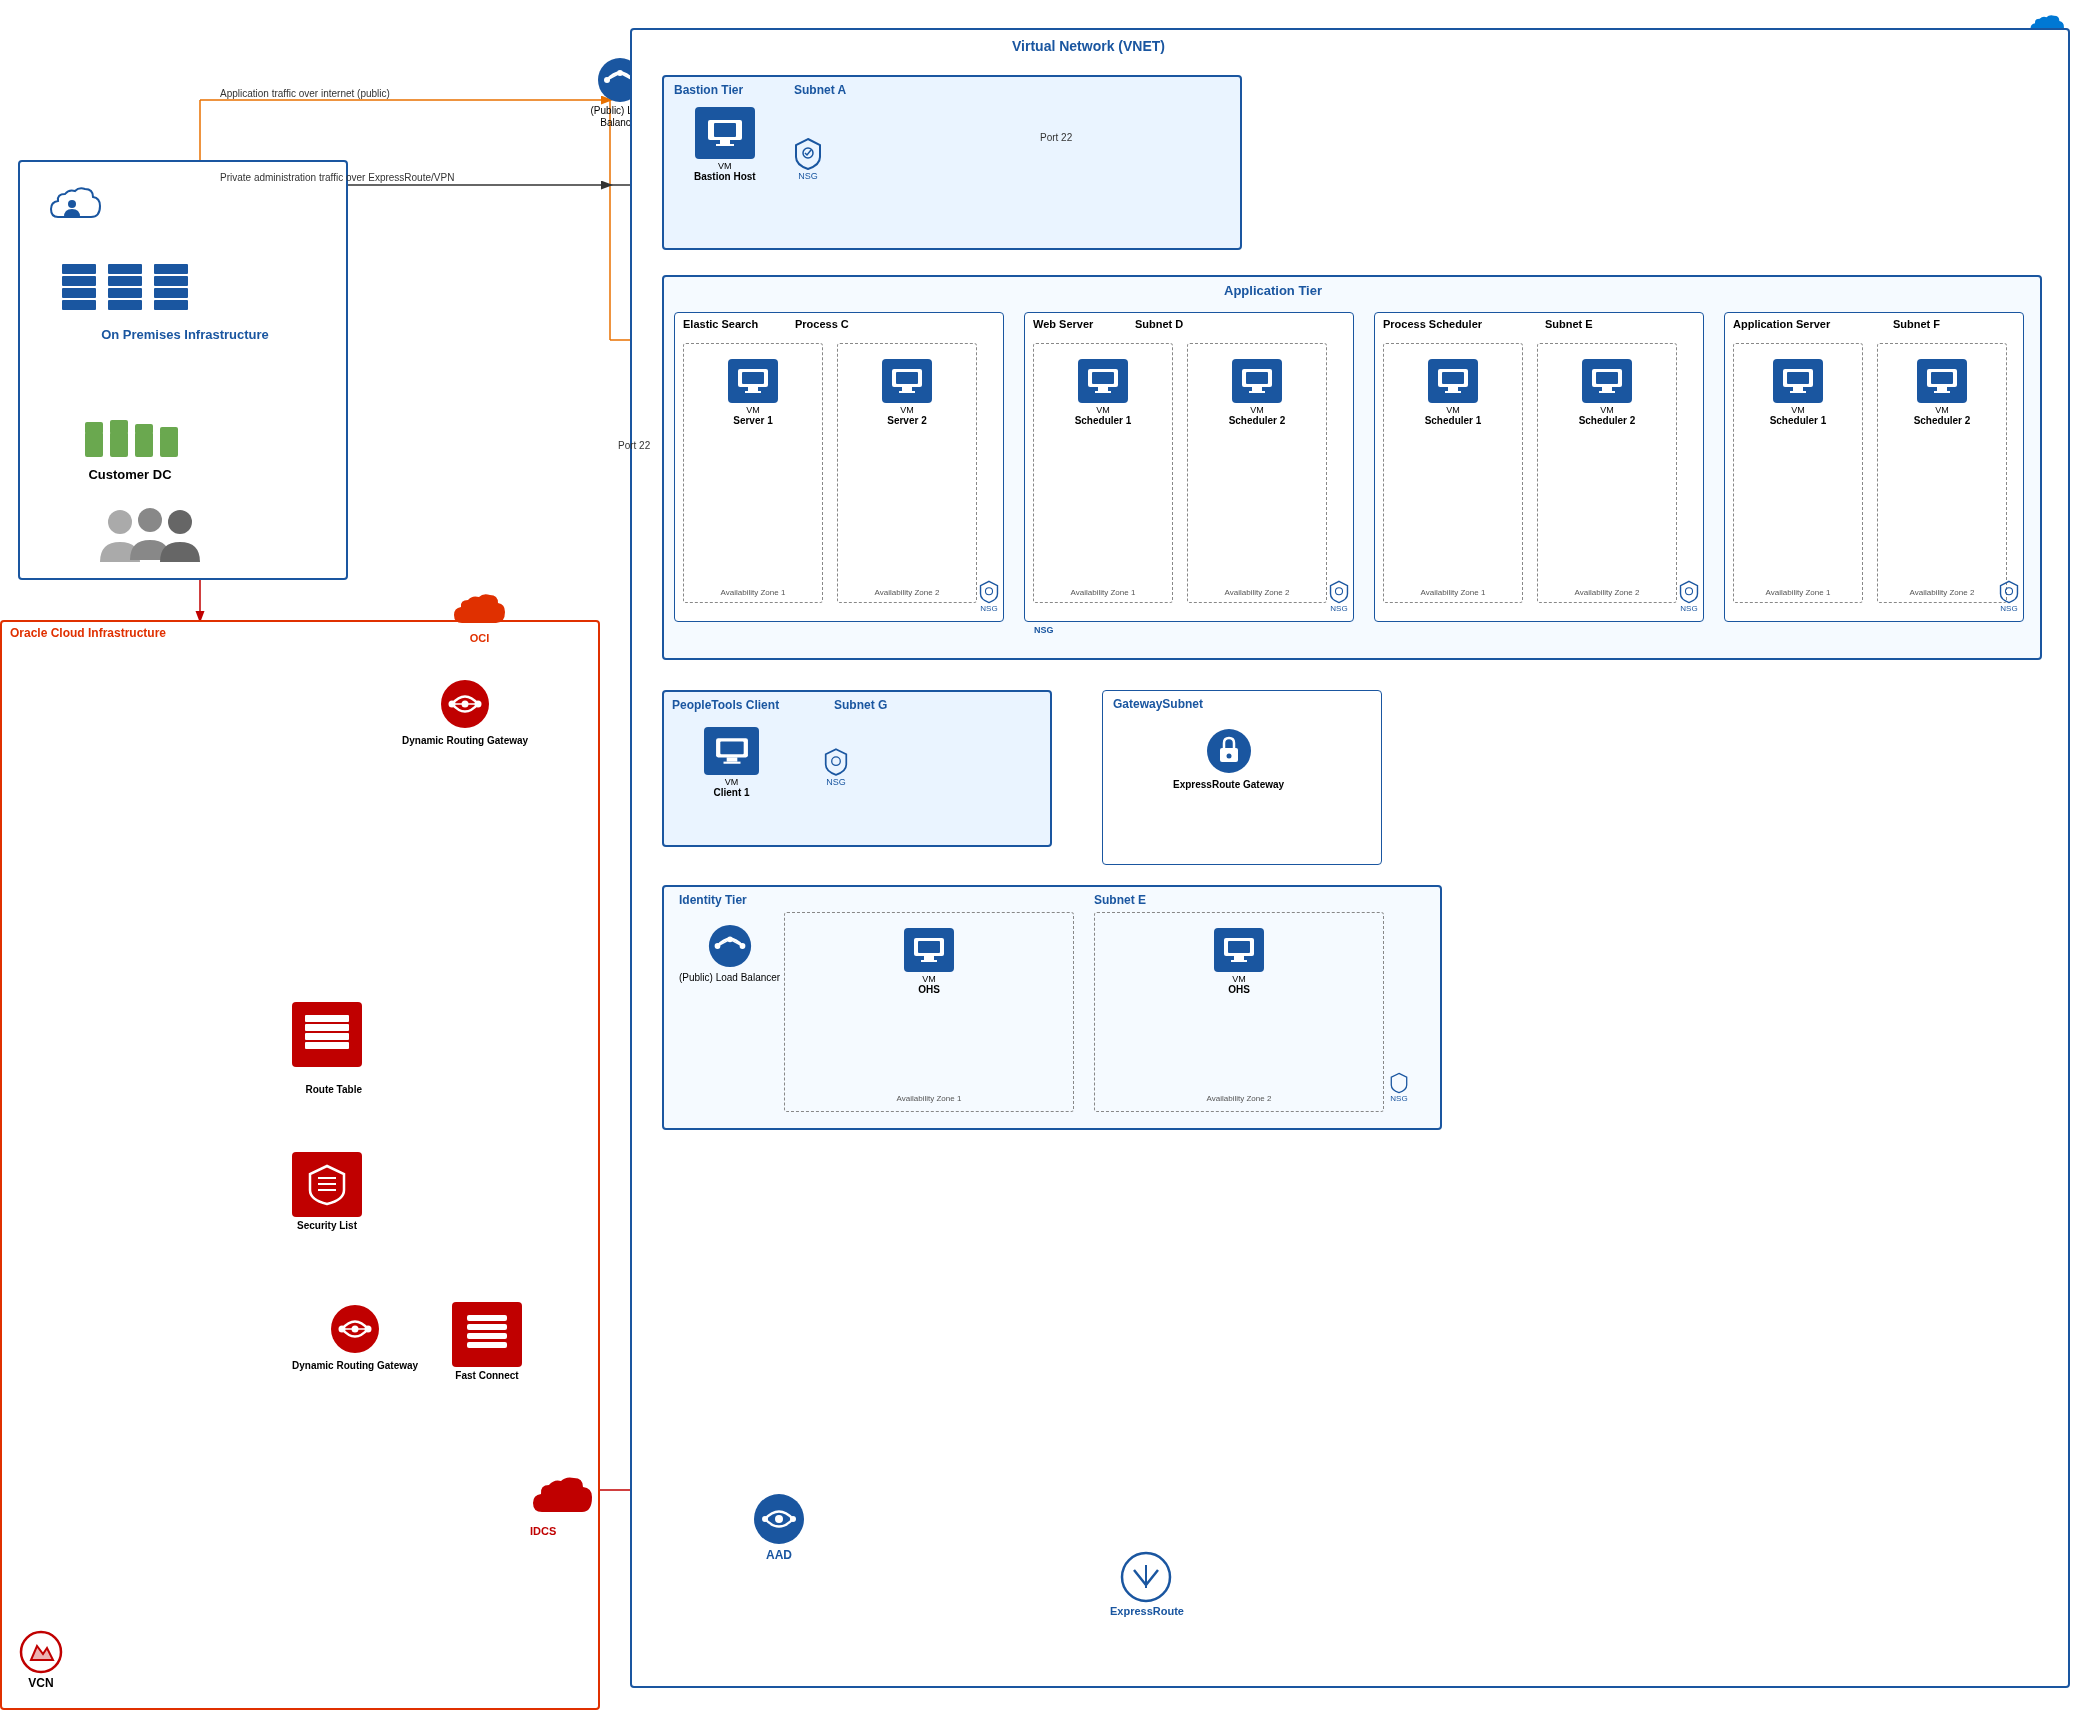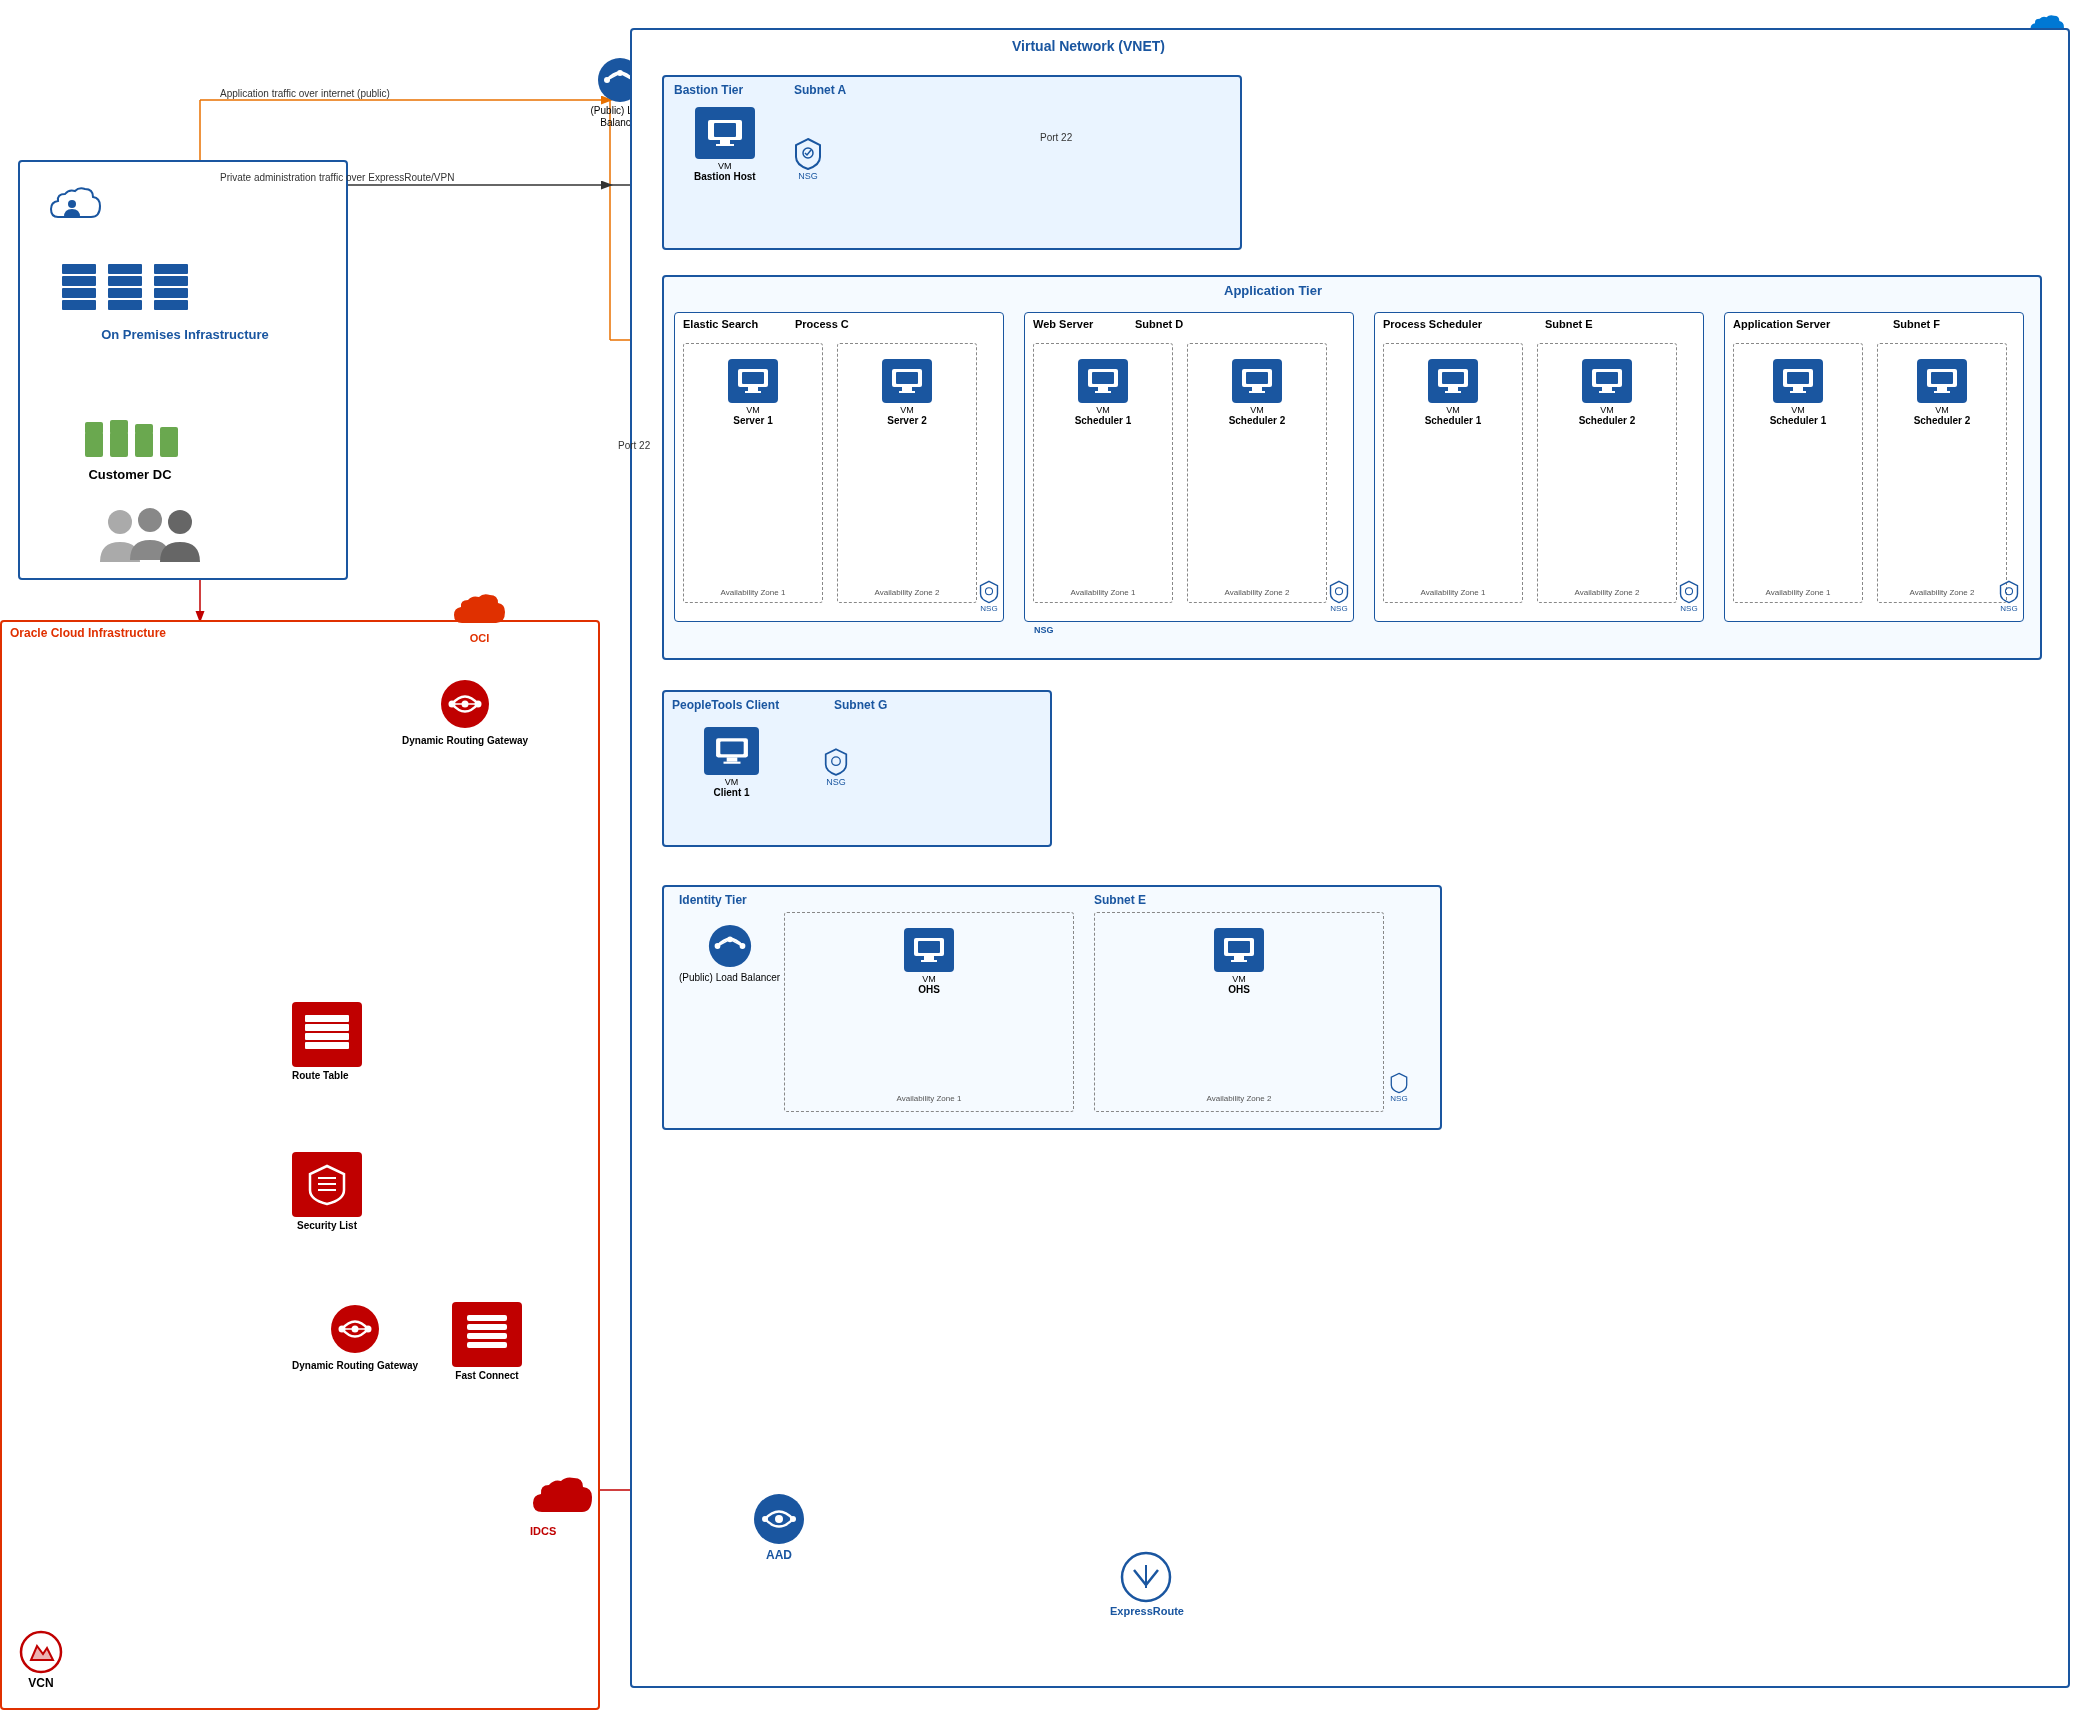--- a/index.html
+++ b/index.html
@@ -450,20 +450,33 @@
       </div>
       <div style="position:absolute;top:55px;left:160px;display:flex;flex-direction:column;align-items:center;">
         <svg width="24" height="30" viewBox="0 0 28 34">
             <path d="M14,2 L26,8 L26,20 Q26,28 14,32 Q2,28 2,20 L2,8 Z" fill="none" stroke="#1a56a0" stroke-width="2"></path>
             <circle cx="14" cy="16" r="5" fill="none" stroke="#1a56a0" stroke-width="1.5"></circle>
           </svg>
         <span style="font-size:9px;color:#1a56a0;">NSG</span>
       </div>
     </div>
 
+    <div style="position:absolute;top:660px;left:470px;width:280px;height:175px;border:1.5px solid #1a56a0;border-radius:4px;background:#fff;">
+      <span style="position:absolute;top:6px;left:10px;font-size:12px;font-weight:700;color:#1a56a0;">GatewaySubnet</span>
+      <div style="position:absolute;top:35px;left:70px;display:flex;flex-direction:column;align-items:center;">
+
+        <svg width="50" height="50" viewBox="0 0 50 50">
+          <circle cx="25" cy="25" r="22" fill="#1a56a0"></circle>
+          <rect x="16" y="22" width="18" height="14" rx="2" fill="white"></rect>
+          <path d="M20,22 L20,17 Q20,12 25,12 Q30,12 30,17 L30,22" fill="none" stroke="white" stroke-width="2.5"></path>
+          <circle cx="25" cy="30" r="2.5" fill="#1a56a0"></circle>
+        </svg>
+        <span style="font-size:10px;font-weight:600;text-align:center;margin-top:3px;">ExpressRoute Gateway</span>
+      </div>
+    </div>
 
     <div style="position:absolute;top:855px;left:30px;width:780px;height:245px;border:2px solid #1a56a0;border-radius:4px;background:#f5faff;">
       <span style="position:absolute;top:6px;left:15px;font-size:12px;font-weight:700;color:#1a56a0;">Identity Tier</span>
       <span style="position:absolute;top:6px;left:430px;font-size:12px;font-weight:700;color:#1a56a0;">Subnet E</span>
 
       <div style="position:absolute;top:35px;left:15px;display:flex;flex-direction:column;align-items:center;">
         <svg width="48" height="48" viewBox="0 0 50 50">
           <circle cx="25" cy="25" r="22" fill="#1a56a0"></circle>
           <path d="M12,25 Q25,10 38,25" fill="none" stroke="white" stroke-width="2.5"></path>
           <circle cx="12" cy="25" r="3" fill="white"></circle>
@@ -536,21 +549,21 @@
         <path d="M14,27 Q27,42 40,27" fill="none" stroke="white" stroke-width="2.5"></path>
         <circle cx="14" cy="27" r="3.5" fill="white"></circle>
         <circle cx="40" cy="27" r="3.5" fill="white"></circle>
         <circle cx="27" cy="27" r="3.5" fill="white"></circle>
         <line x1="14" y1="27" x2="27" y2="27" stroke="white" stroke-width="1.5"></line>
         <line x1="27" y1="27" x2="40" y2="27" stroke="white" stroke-width="1.5"></line>
       </svg>
       <span style="font-size:10px;font-weight:600;text-align:center;margin-top:3px;">Dynamic Routing Gateway</span>
     </div>
 
-    <div style="position:absolute;top:380px;left:290px;display:flex;flex-direction:column;align-items:flex-start;">
+    <div style="position:absolute;top:380px;left:290px;display:flex;flex-direction:column;align-items:flex-end;gap:14px;">
       <div style="width:70px;height:65px;background:#c00000;border-radius:4px;display:flex;align-items:center;justify-content:center;">
         <svg width="50" height="45" viewBox="0 0 50 45">
           <rect x="3" y="3" width="44" height="7" rx="1" fill="white"></rect>
           <rect x="3" y="12" width="44" height="7" rx="1" fill="white"></rect>
           <rect x="3" y="21" width="44" height="7" rx="1" fill="white"></rect>
           <rect x="3" y="30" width="44" height="7" rx="1" fill="white"></rect>
         </svg>
       </div>
       <span style="font-size:10px;font-weight:600;text-align:center;margin-top:3px;">Route
 Table</span>

